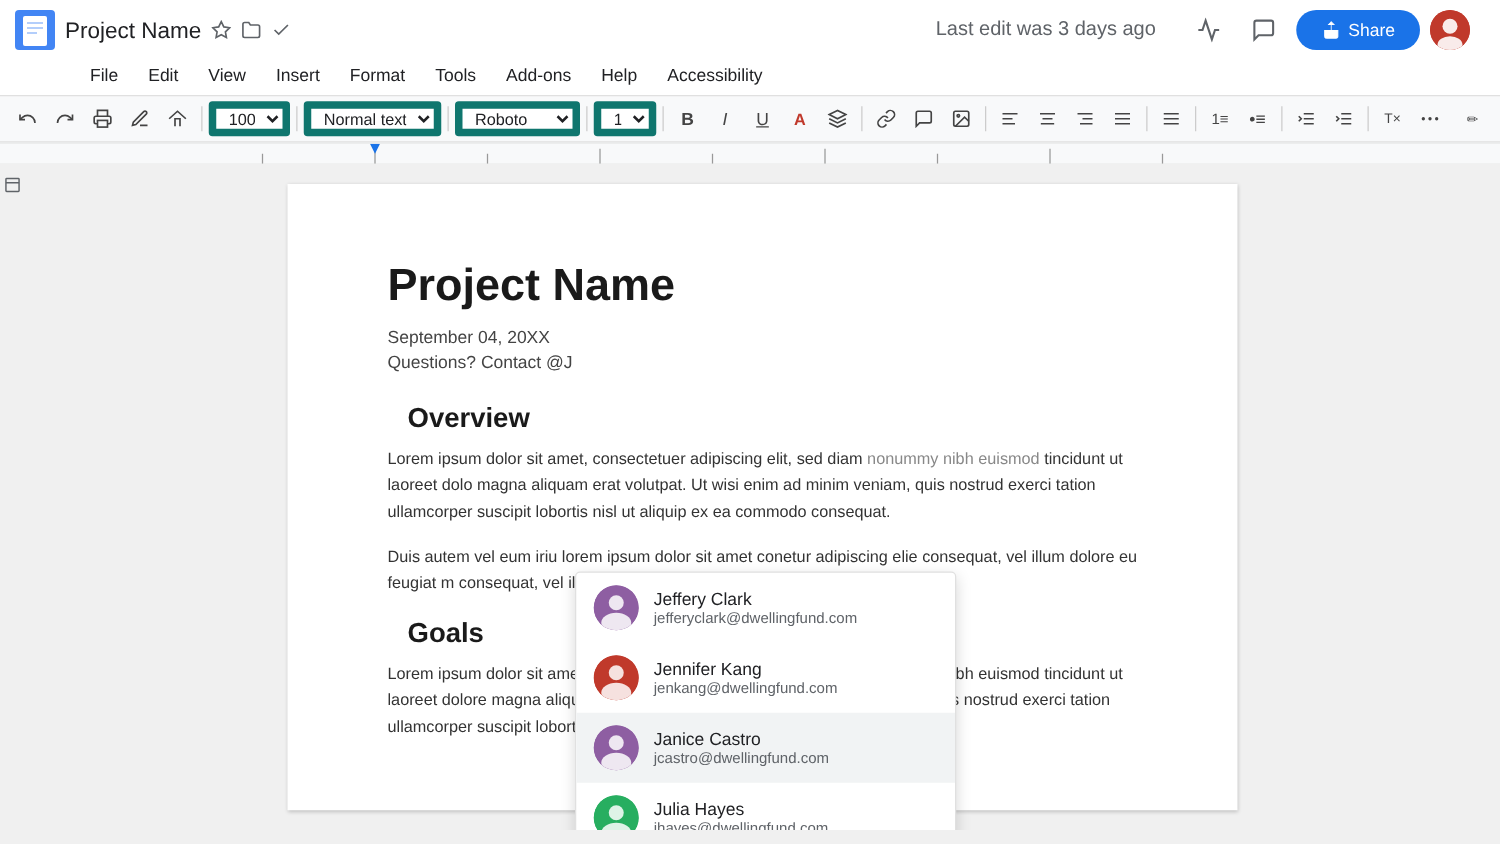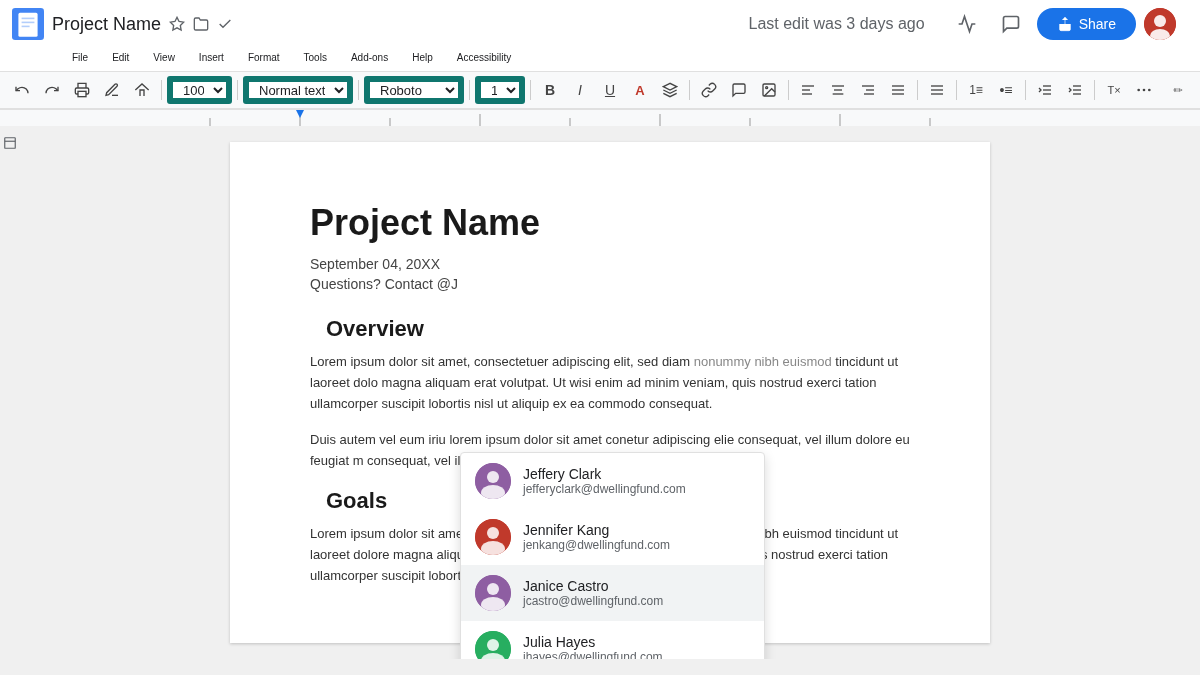--- a/index.html
+++ b/index.html
@@ -103,21 +103,21 @@
     
     .menu-bar {
       display: flex;
       align-items: center;
       padding: 2px 60px;
       gap: 0;
     }
 
     .menu-item {
       padding: 6px 12px;
-      font-size: 10px;
+      font-size: 14px;
       color: #202124;
       cursor: pointer;
       border-radius: 4px;
     }
 
     
     .toolbar {
       background: #f8f9fa;
       border-top: 1px solid #e0e0e0;
       border-bottom: 1px solid #e0e0e0;

